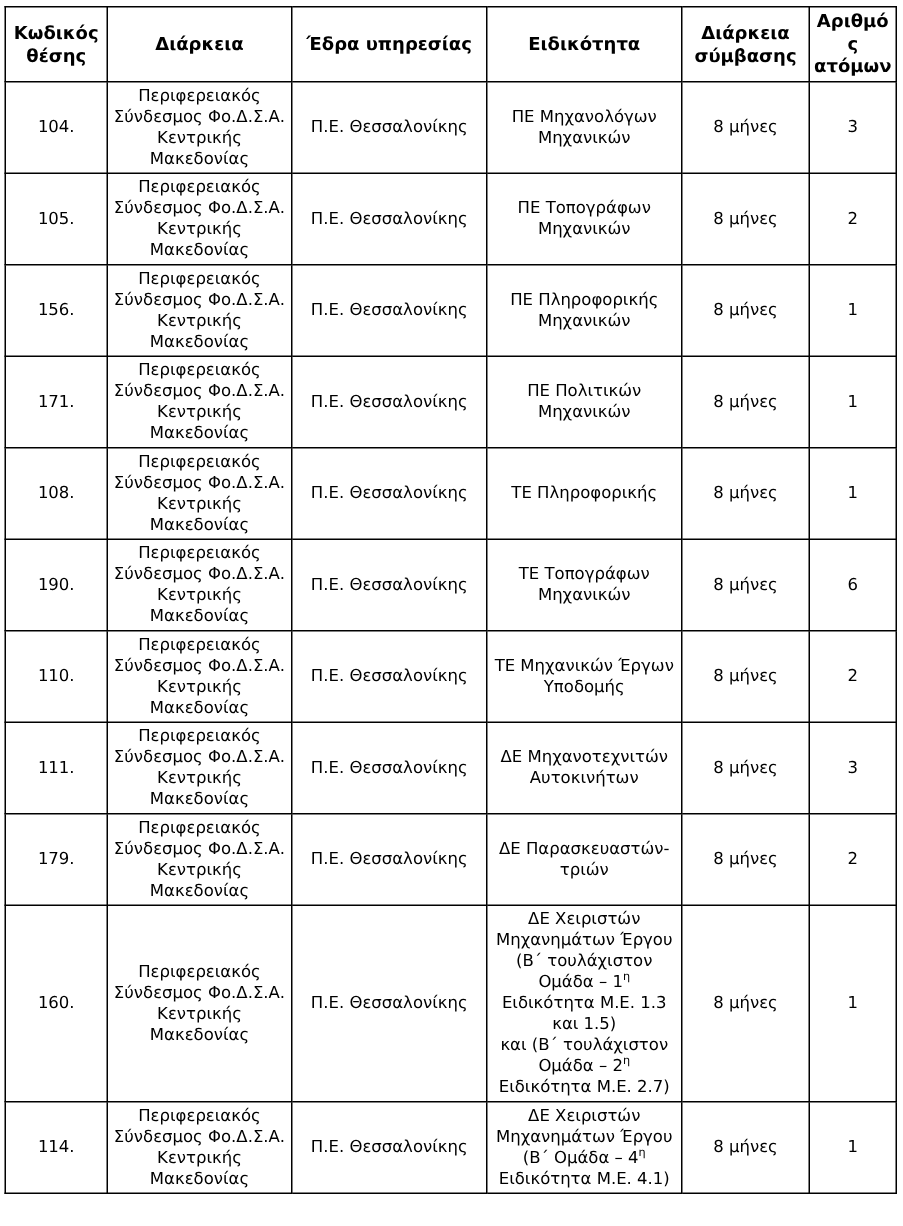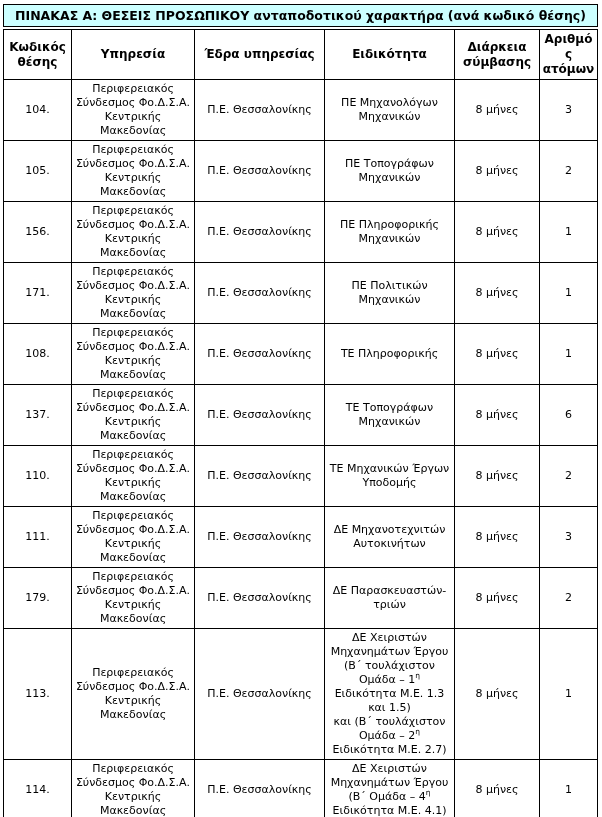--- a/index.html
+++ b/index.html
@@ -59,35 +59,34 @@
   col.c-seat     { width: 130px; }
   col.c-spec     { width: 130px; }
   col.c-duration { width: 85px; }
   col.c-count    { width: 58px; }
 </style>
 </head>
 <body>
 
 <div class="page">
 
-  <div class="title-bar" style="background: rgb(204, 255, 255);">ΠΙΝΑΚΑΣ Α: ΘΕΣΕΙΣ ΠΡΟΣΩΠΙΚΟΥ ανταποδοτικού χαρακτήρα (ανά κωδικό θέσης)</div>
 
   <table class="positions">
     <colgroup>
       <col class="c-code">
       <col class="c-service">
       <col class="c-seat">
       <col class="c-spec">
       <col class="c-duration">
       <col class="c-count">
     </colgroup>
     <thead>
       <tr>
         <th>Κωδικός θέσης</th>
-        <th>Υπηρεσία</th>
+        <th>Διάρκεια</th>
         <th>Έδρα υπηρεσίας</th>
         <th>Ειδικότητα</th>
         <th>Διάρκεια σύμβασης</th>
         <th>Αριθμός ατόμων</th>
       </tr>
     </thead>
     <tbody>
   <tr class="body-row">
     <td>104.</td>
     <td>Περιφερειακός Σύνδεσμος Φο.Δ.Σ.Α. Κεντρικής Μακεδονίας</td>
@@ -127,21 +126,21 @@
   <tr class="body-row">
     <td>108.</td>
     <td>Περιφερειακός Σύνδεσμος Φο.Δ.Σ.Α. Κεντρικής Μακεδονίας</td>
     <td>Π.Ε. Θεσσαλονίκης</td>
     <td>ΤΕ Πληροφορικής</td>
     <td>8 μήνες</td>
     <td>1</td>
   </tr>
 
   <tr class="body-row">
-    <td>137.</td>
+    <td>190.</td>
     <td>Περιφερειακός Σύνδεσμος Φο.Δ.Σ.Α. Κεντρικής Μακεδονίας</td>
     <td>Π.Ε. Θεσσαλονίκης</td>
     <td>ΤΕ Τοπογράφων Μηχανικών</td>
     <td>8 μήνες</td>
     <td>6</td>
   </tr>
 
   <tr class="body-row">
     <td>110.</td>
     <td>Περιφερειακός Σύνδεσμος Φο.Δ.Σ.Α. Κεντρικής Μακεδονίας</td>
@@ -163,21 +162,21 @@
   <tr class="body-row">
     <td>179.</td>
     <td>Περιφερειακός Σύνδεσμος Φο.Δ.Σ.Α. Κεντρικής Μακεδονίας</td>
     <td>Π.Ε. Θεσσαλονίκης</td>
     <td>ΔΕ Παρασκευαστών-τριών</td>
     <td>8 μήνες</td>
     <td>2</td>
   </tr>
 
   <tr class="body-row">
-    <td>113.</td>
+    <td>160.</td>
     <td>Περιφερειακός Σύνδεσμος Φο.Δ.Σ.Α. Κεντρικής Μακεδονίας</td>
     <td>Π.Ε. Θεσσαλονίκης</td>
     <td>ΔΕ Χειριστών Μηχανημάτων Έργου (Β΄ τουλάχιστον Ομάδα – 1<sup>η</sup> Ειδικότητα Μ.Ε. 1.3 και 1.5)<br>και (Β΄ τουλάχιστον Ομάδα – 2<sup>η</sup> Ειδικότητα Μ.Ε. 2.7)</td>
     <td>8 μήνες</td>
     <td>1</td>
   </tr>
 
   <tr class="body-row">
     <td>114.</td>
     <td>Περιφερειακός Σύνδεσμος Φο.Δ.Σ.Α. Κεντρικής Μακεδονίας</td>

